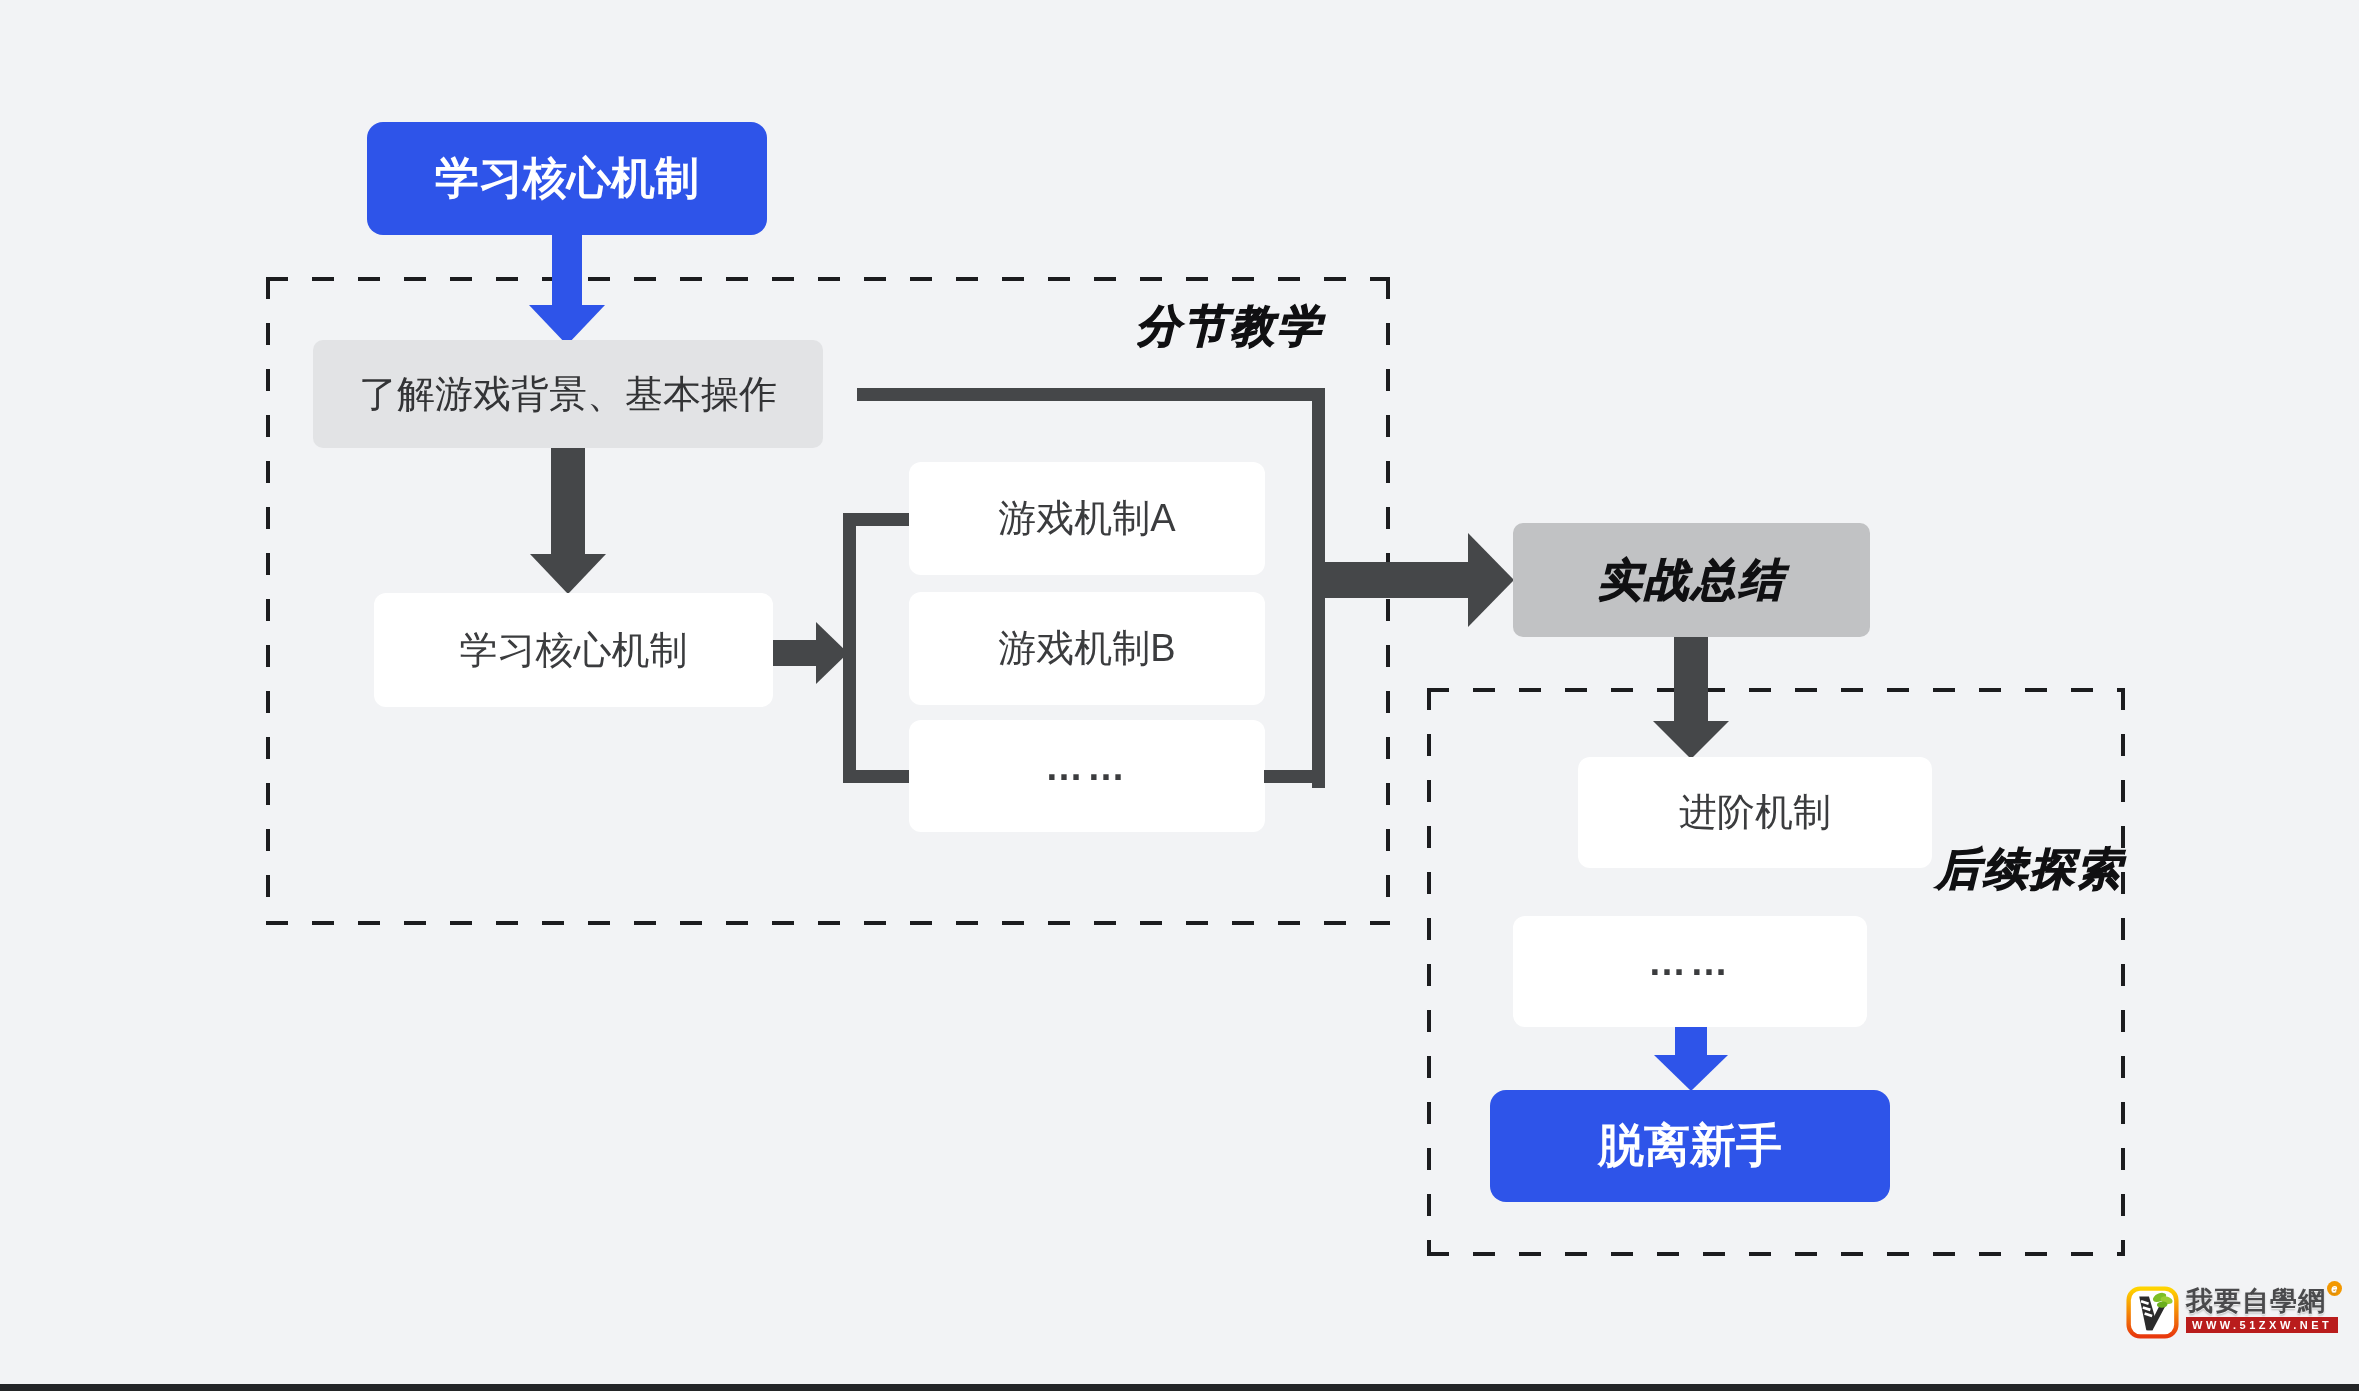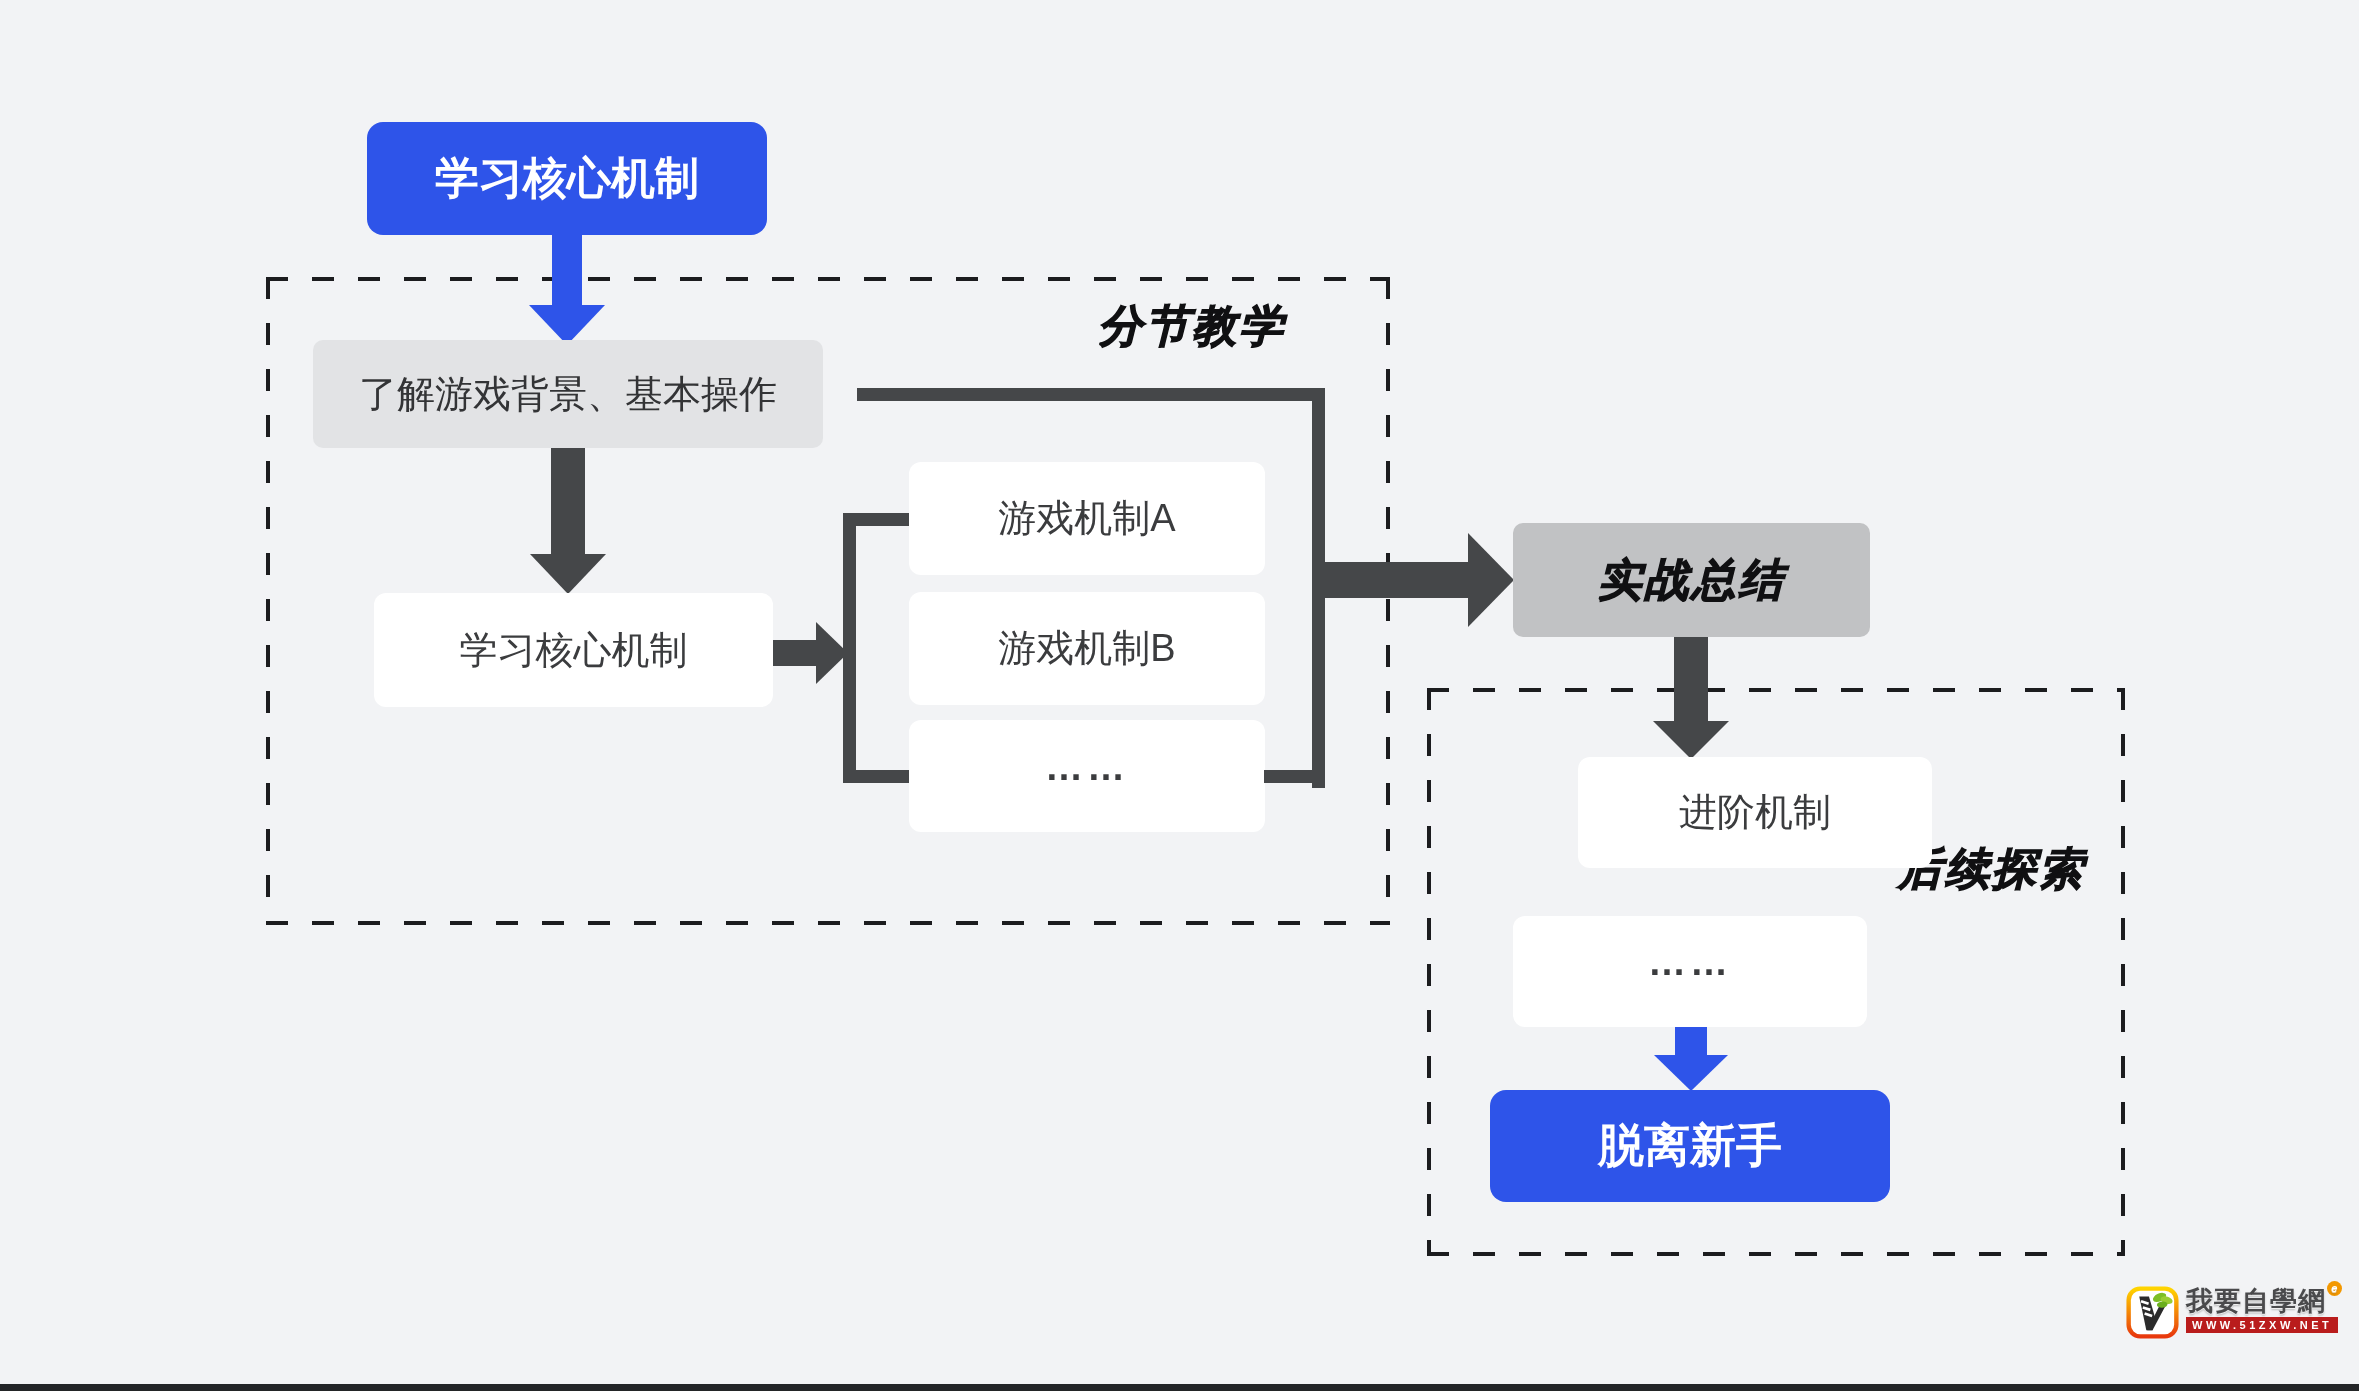--- a/index.html
+++ b/index.html
@@ -15,21 +15,21 @@
     border-radius:12px;text-align:center;
   }
   .node.blue{background:#2E54E9;color:#fff;font-weight:700;border-radius:16px;}
   .node.white{background:#fff;color:#3B3C3E;}
   .node.gray-light{background:#E2E3E5;color:#333436;}
   .node.gray-med{background:#C1C2C4;}
   .hvy{
     font-weight:900;font-style:italic;color:#101012;letter-spacing:3px;
     -webkit-text-stroke:1.2px #101012;
   }
-  .seclabel{position:absolute;font-size:44px;line-height:1.1;white-space:nowrap;}
+  .seclabel{position:absolute;font-size:44px;line-height:1.1;white-space:nowrap;margin-left:38px;}
   .dots{font-weight:700;letter-spacing:4px;transform:translateY(-22%);}
   
   .line{position:absolute;background:#454749;}
   .blueline{position:absolute;background:#2E54E9;}
   .tri{position:absolute;width:0;height:0;}
   
   .dframe{position:absolute;}
   .dframe .et,.dframe .eb{position:absolute;left:0;right:0;height:4px;
     background:repeating-linear-gradient(90deg,#1c1c1e 0 22px,transparent 22px 46px);}
   .dframe .et{top:0;} .dframe .eb{bottom:0;}

